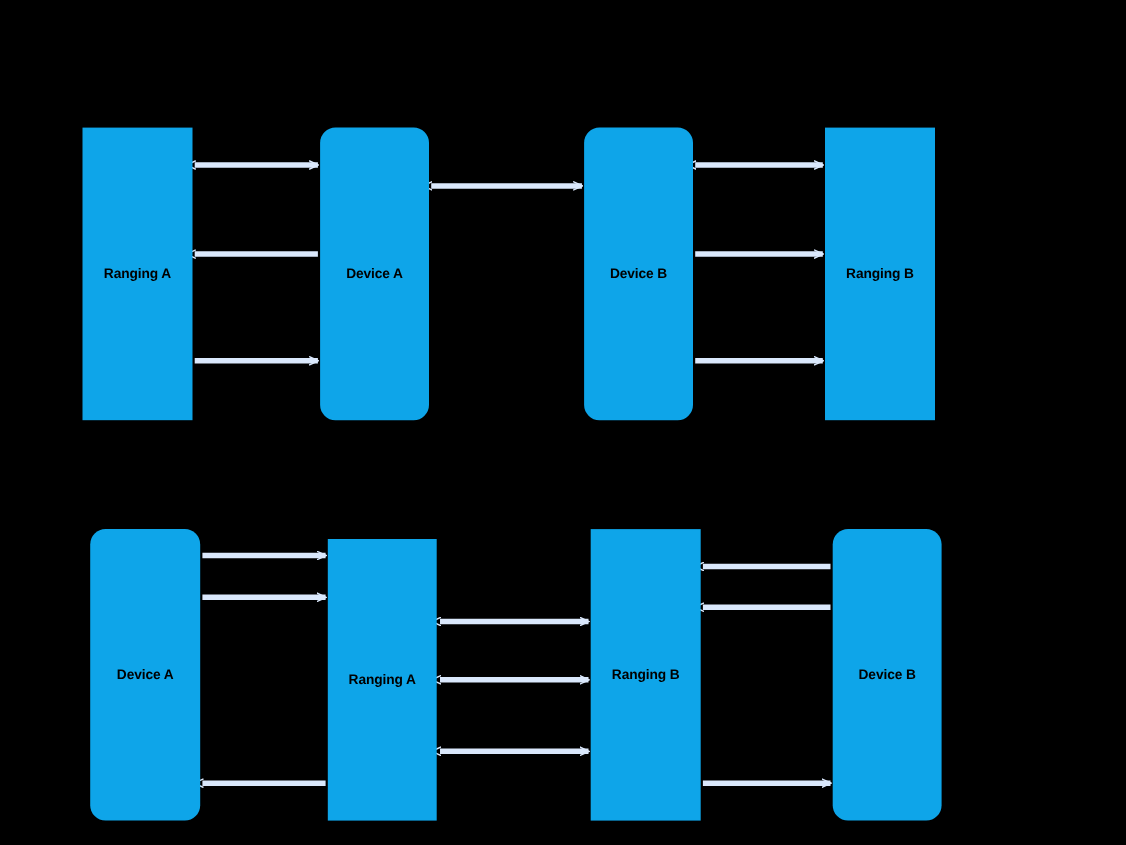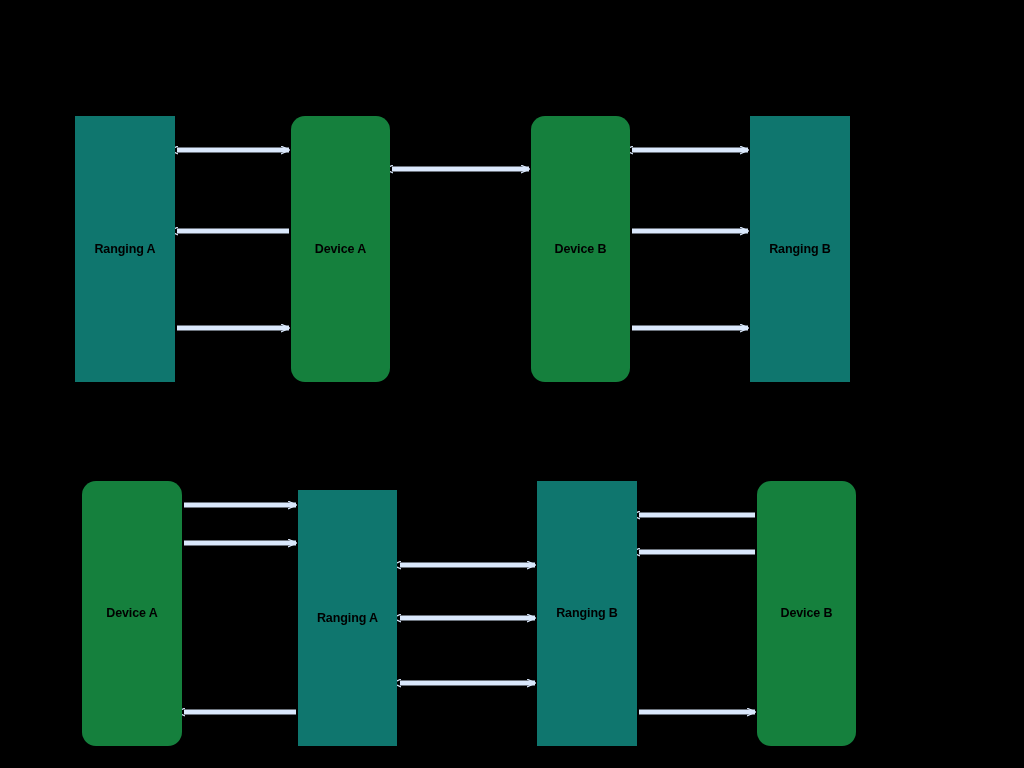--- a/index.html
+++ b/index.html
@@ -24,25 +24,25 @@
     justify-content: center;
     text-align: center;
     color: #000000;
     font-weight: bold;
     font-size: 12.5px;
     letter-spacing: -0.1px;
     line-height: 1.2;
     z-index: 2;
   }
   .node.green {
-    background: #0f766e;
+    background: #0ea5e9;
     border-radius: 0;
   }
   .node.blue {
-    background: #15803d;
+    background: #0ea5e9;
     border-radius: 14px;
   }
   .arrow-layer {
     position: absolute;
     left: 0;
     top: 0;
     width: 1024px;
     height: 768px;
     z-index: 1;
     pointer-events: none;

